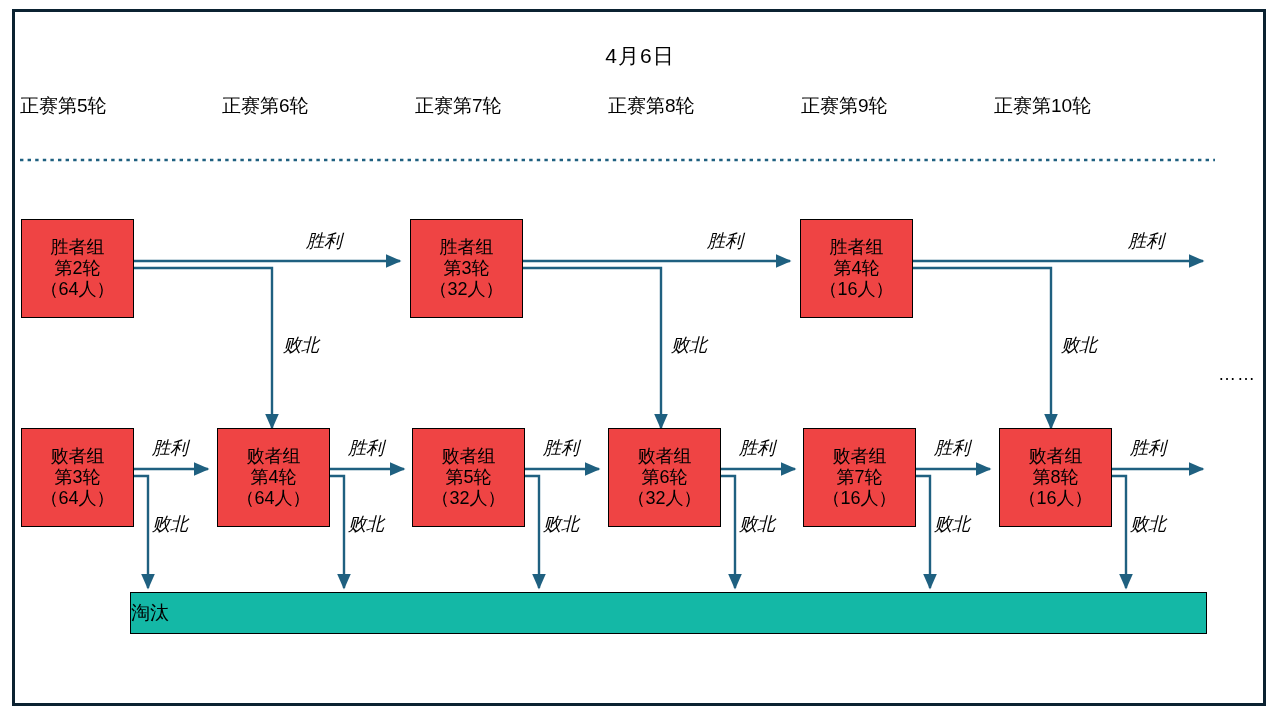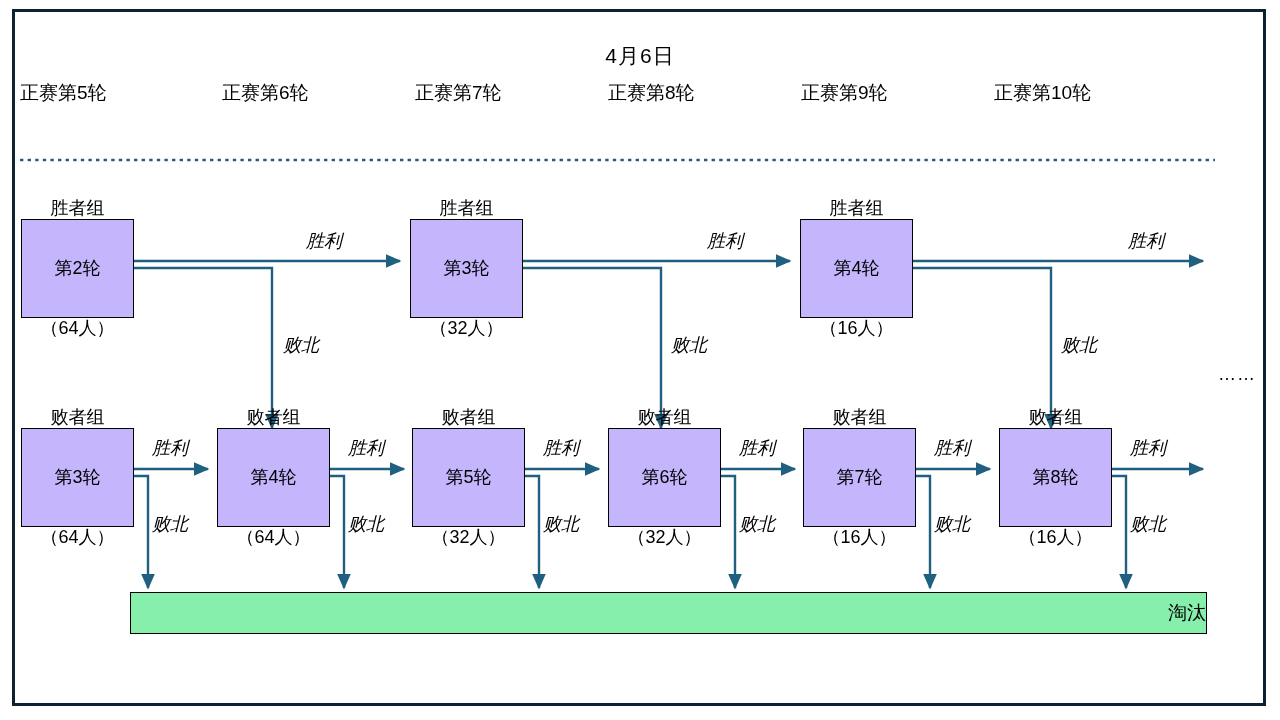--- a/index.html
+++ b/index.html
@@ -40,62 +40,61 @@
     position: absolute;
     left: 0;
     top: 42px;
     width: 1280px;
     text-align: center;
     font-size: 21px;
     letter-spacing: 1px;
   }
   .round-label {
     position: absolute;
-    top: 80px;
+    top: 93px;
     font-size: 19px;
     white-space: nowrap;
   }
   .node-box {
     position: absolute;
     width: 113px;
     height: 99px;
     border: 1.6px solid #000000;
     box-sizing: border-box;
-    background: #c4b5fd;
+    background: #ef4444;
     display: flex;
     flex-direction: column;
     align-items: center;
     justify-content: center;
     line-height: 1.16;
     font-size: 18px;
     text-align: center;
-    gap: 39px;
   }
   .node-box .ln {
     display: block;
     white-space: nowrap;
   }
   .edge-label {
     position: absolute;
     font-size: 18px;
     white-space: nowrap;
     font-style: italic;
   }
   #elim-box {
     position: absolute;
     left: 130px;
     top: 592px;
     width: 1077px;
     height: 42px;
     border: 1.6px solid #000000;
     box-sizing: border-box;
-    background: #86efac;
+    background: #14b8a6;
     display: flex;
     align-items: center;
-    justify-content: flex-end;
+    justify-content: flex-start;
     font-size: 19px;
   }
   #ellipsis {
     position: absolute;
     left: 1218px;
     top: 364px;
     font-size: 18px;
     letter-spacing: 1px;
   }
 </style>

